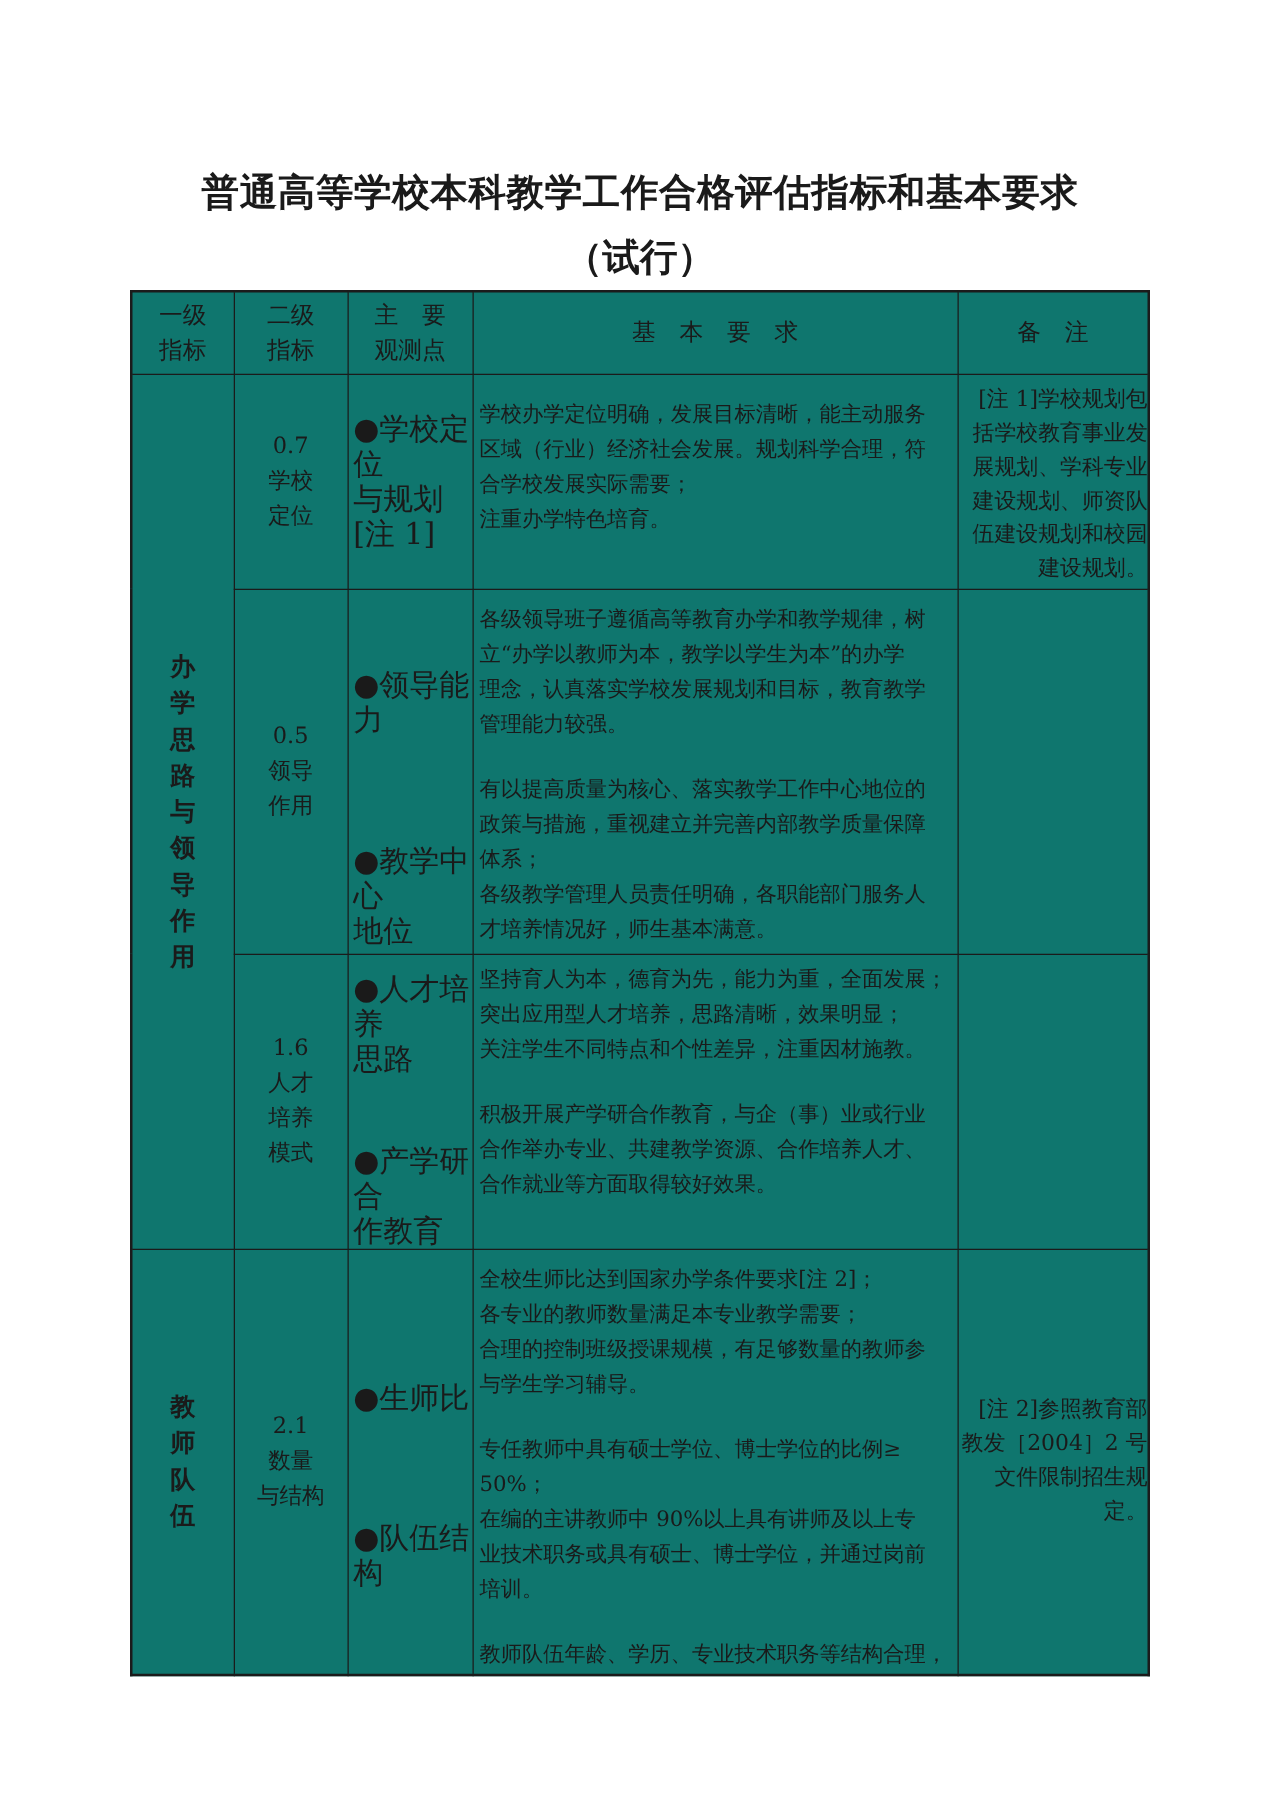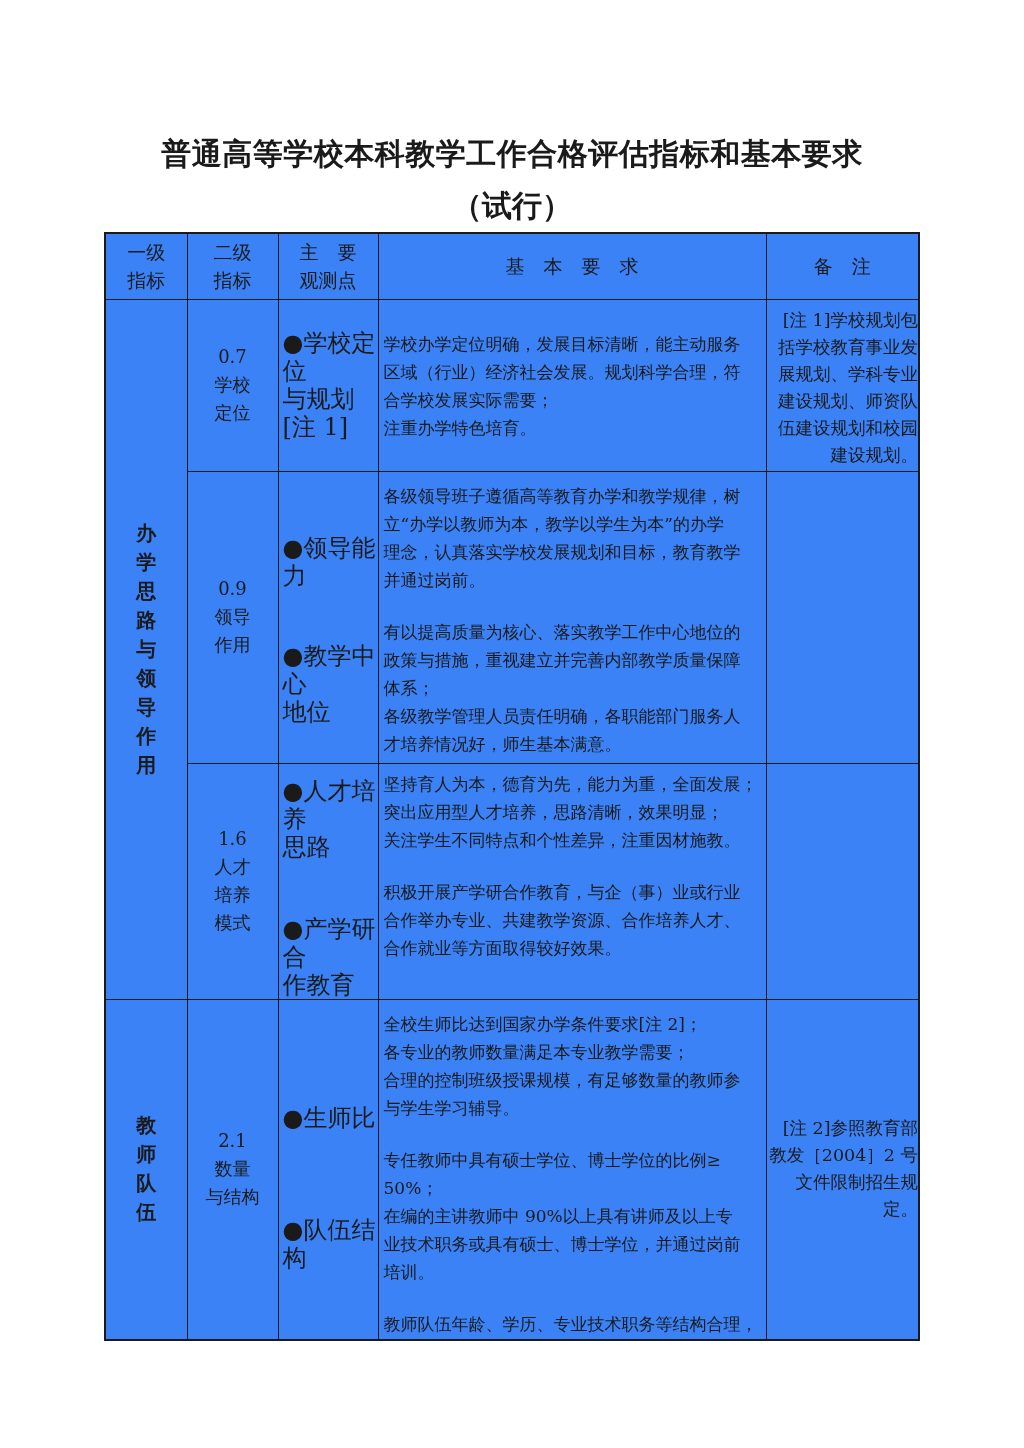--- a/index.html
+++ b/index.html
@@ -11,21 +11,21 @@
   .doc-title {
     position:absolute; top:134px; left:0; width:1024px;
     text-align:center; font-size:30px; font-weight:700; letter-spacing:0.5px;
   }
   .doc-subtitle {
     position:absolute; top:186px; left:0; width:1024px;
     text-align:center; font-size:30px; font-weight:700;
   }
   table.grid {
     position:absolute; left:104px; top:232px; width:814px;
-    border-collapse:collapse; table-layout:fixed; background:#3b82f6;
+    border-collapse:collapse; table-layout:fixed; background:#0f766e;
     border:2px solid #1b1b1b;
   }
   table.grid th, table.grid td {
     border:1px solid #1b1b1b; padding:0; overflow:hidden;
   }
   tr.h-hdr { height:66px; }
   tr.h-r1 { height:172px; }
   tr.h-r2 { height:292px; }
   tr.h-r3 { height:200px; }
   tr.h-r4 { height:341px; }
@@ -39,27 +39,27 @@
     font-weight:700; font-size:20px; line-height:29px; text-align:center;
   }
   td.lv2 {
     vertical-align:middle; text-align:center; white-space:pre-line;
     font-size:18px; line-height:28px;
   }
   td.obs { vertical-align:top; font-size:24px; line-height:28px; text-align:left; }
   td.obs.mid { vertical-align:middle; }
   td.obs .pt { white-space:pre-line; padding-left:4px; padding-right:2px; }
   .mt62 { margin-top:62px; }
-  .mt85 { margin-top:52px; }
+  .mt85 { margin-top:85px; }
   .mt13 { margin-top:13px; }
   .mt54 { margin-top:54px; }
   .mt104 { margin-top:104px; }
   .mt84 { margin-top:84px; }
   td.req { vertical-align:top; font-size:17px; line-height:28px; text-align:left; }
-  td.req.ptop30 { padding-top:30px; }
+  td.req.ptop30 { padding-top:18px; }
   td.req.ptop10 { padding-top:10px; }
   td.req.ptop6 { padding-top:6px; }
   td.req .para { white-space:pre-line; padding:0 5px; margin:0 0 24px 0; }
   td.req .para:last-child { margin-bottom:0; }
   td.rmk {
     vertical-align:middle; text-align:right; white-space:pre-line;
     font-size:17.5px; line-height:27px; padding:0 4px;
   }
   td.rmk.top { vertical-align:top; padding-top:7px; }
   .page-number {
@@ -115,33 +115,33 @@
       </td>
       <td class="rmk top">[注 1]学校规划包
 括学校教育事业发
 展规划、学科专业
 建设规划、师资队
 伍建设规划和校园
 建设规划。</td>
     </tr>
 
     <tr class="h-r2">
-      <td class="lv2">0.9
+      <td class="lv2">0.5
 领导
 作用</td>
       <td class="obs">
         <div class="pt mt62">●领导能力</div>
         <div class="pt mt85">●教学中心
 地位</div>
       </td>
       <td class="req ptop10">
         <div class="para">各级领导班子遵循高等教育办学和教学规律，树
 立“办学以教师为本，教学以学生为本”的办学
 理念，认真落实学校发展规划和目标，教育教学
-并通过岗前。</div>
+管理能力较强。</div>
         <div class="para">有以提高质量为核心、落实教学工作中心地位的
 政策与措施，重视建立并完善内部教学质量保障
 体系；
 各级教学管理人员责任明确，各职能部门服务人
 才培养情况好，师生基本满意。</div>
       </td>
       <td class="rmk"></td>
     </tr>
 
     <tr class="h-r3">

